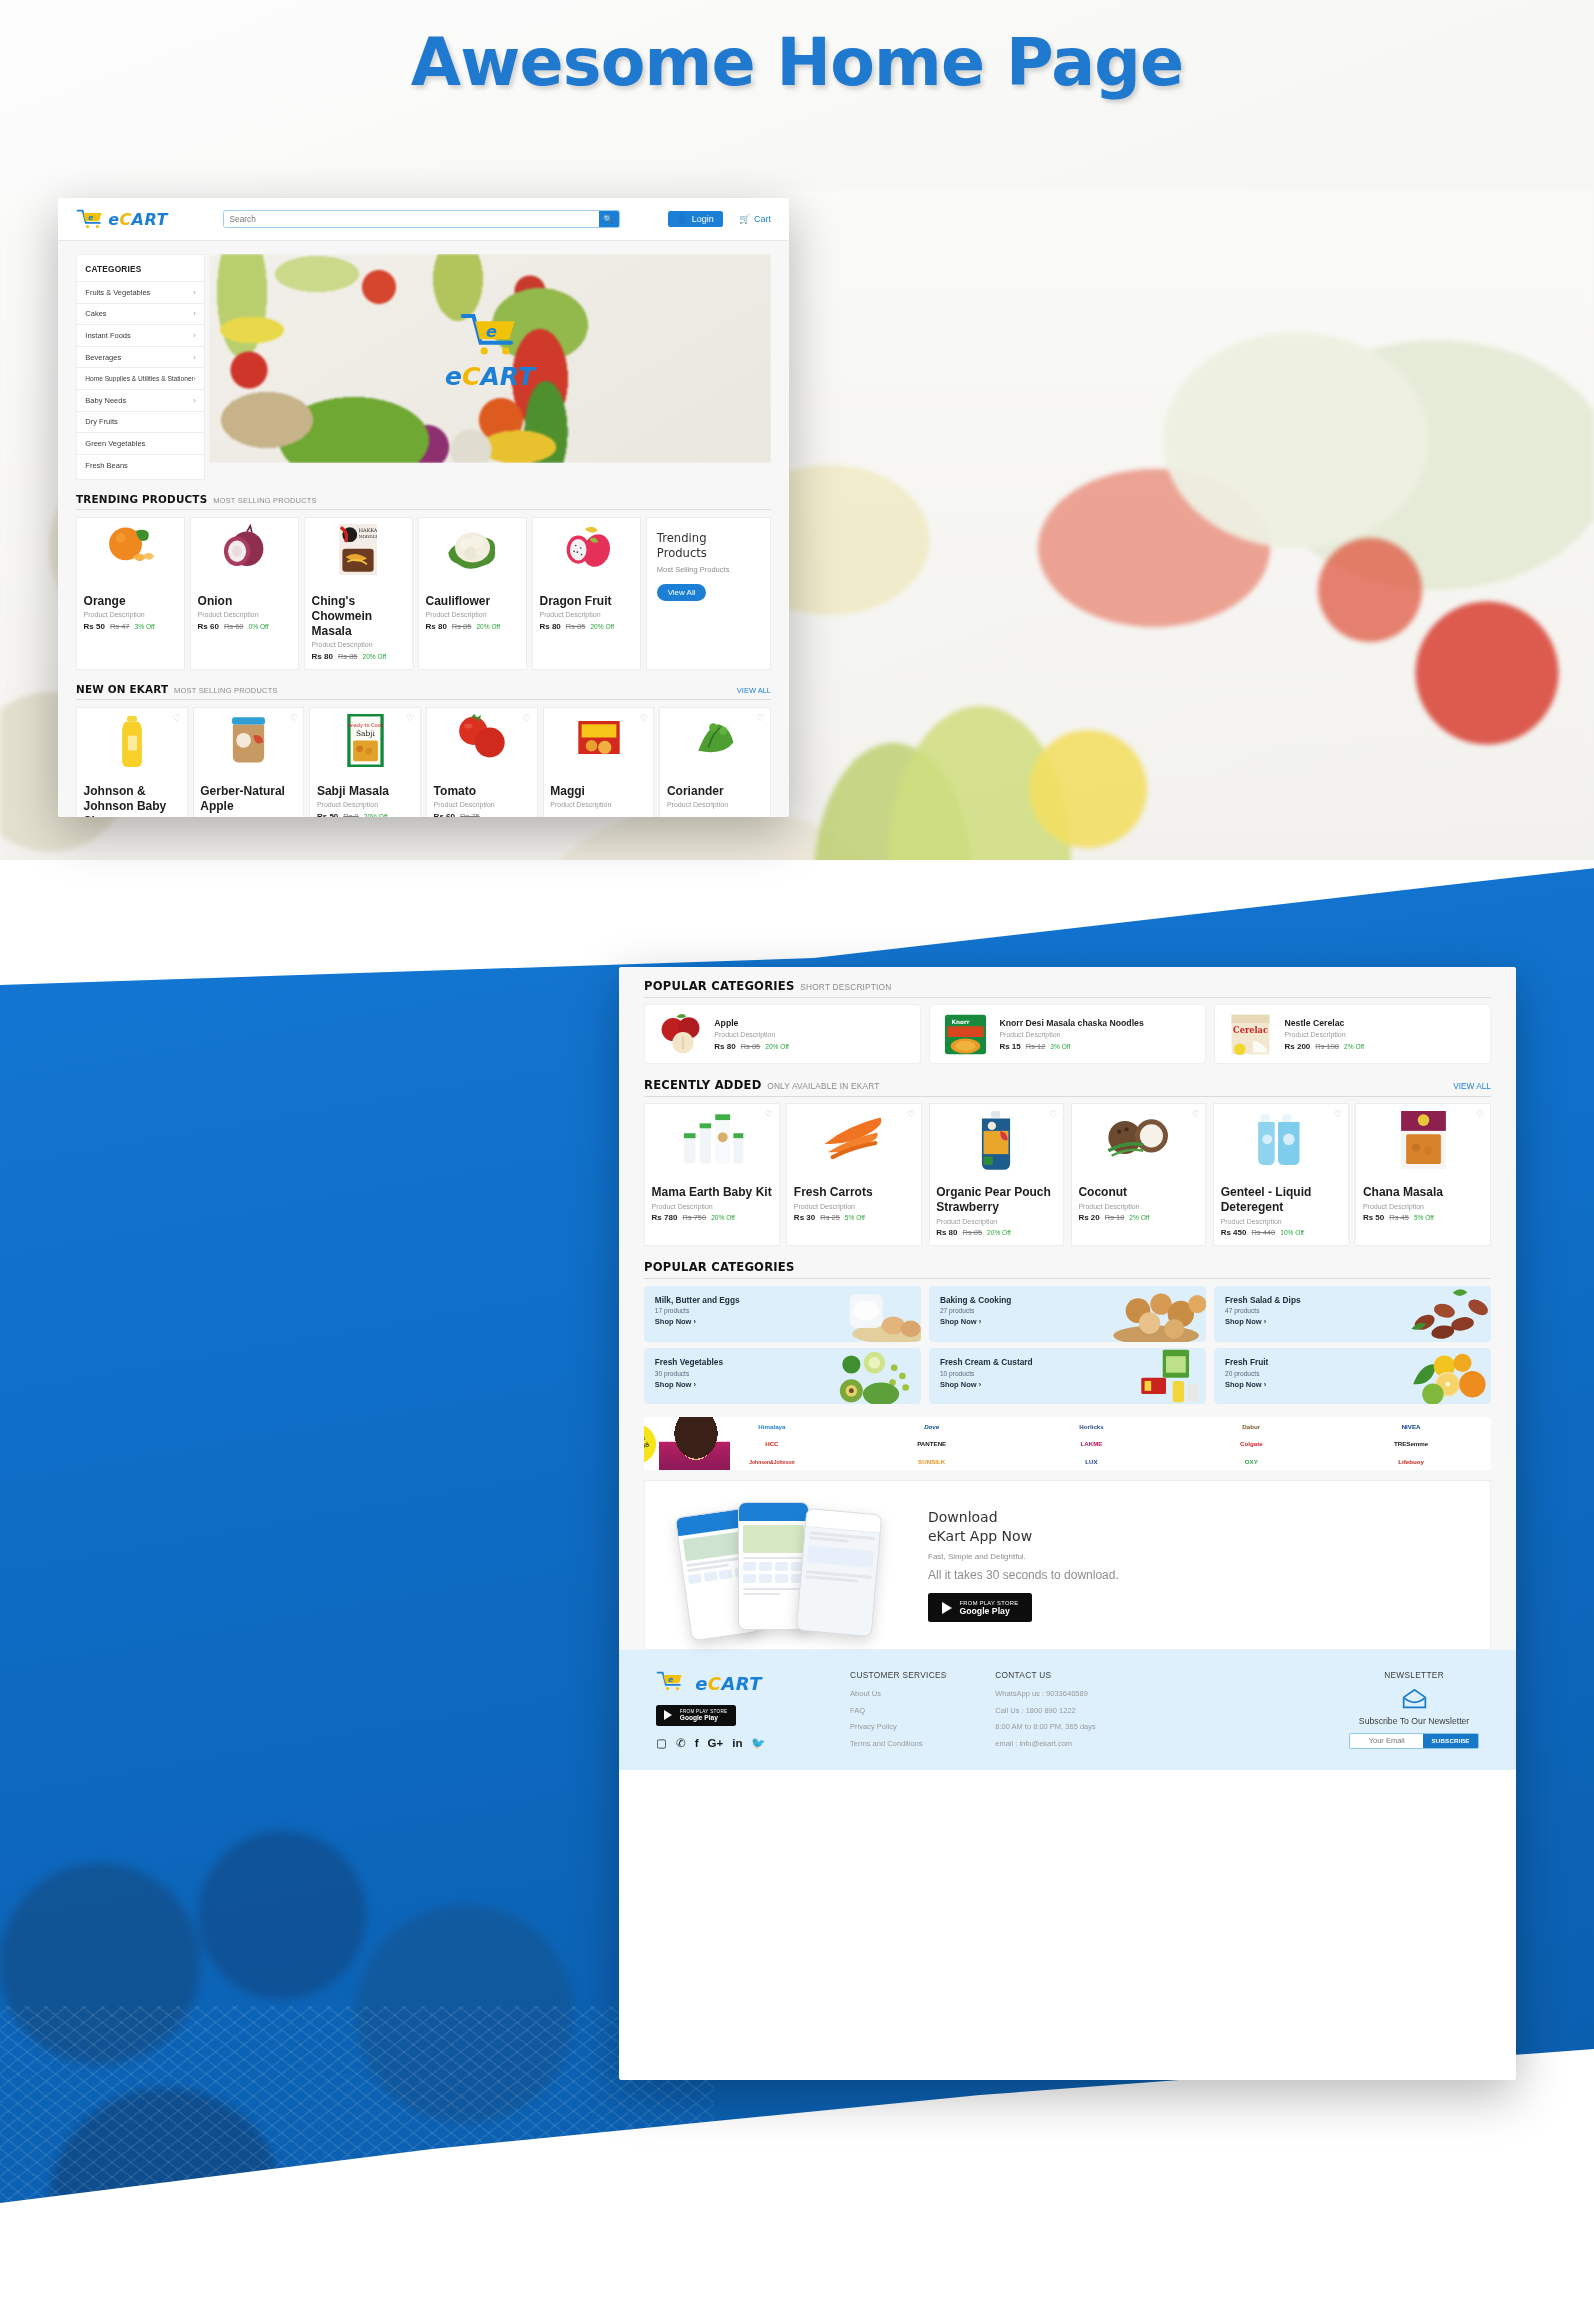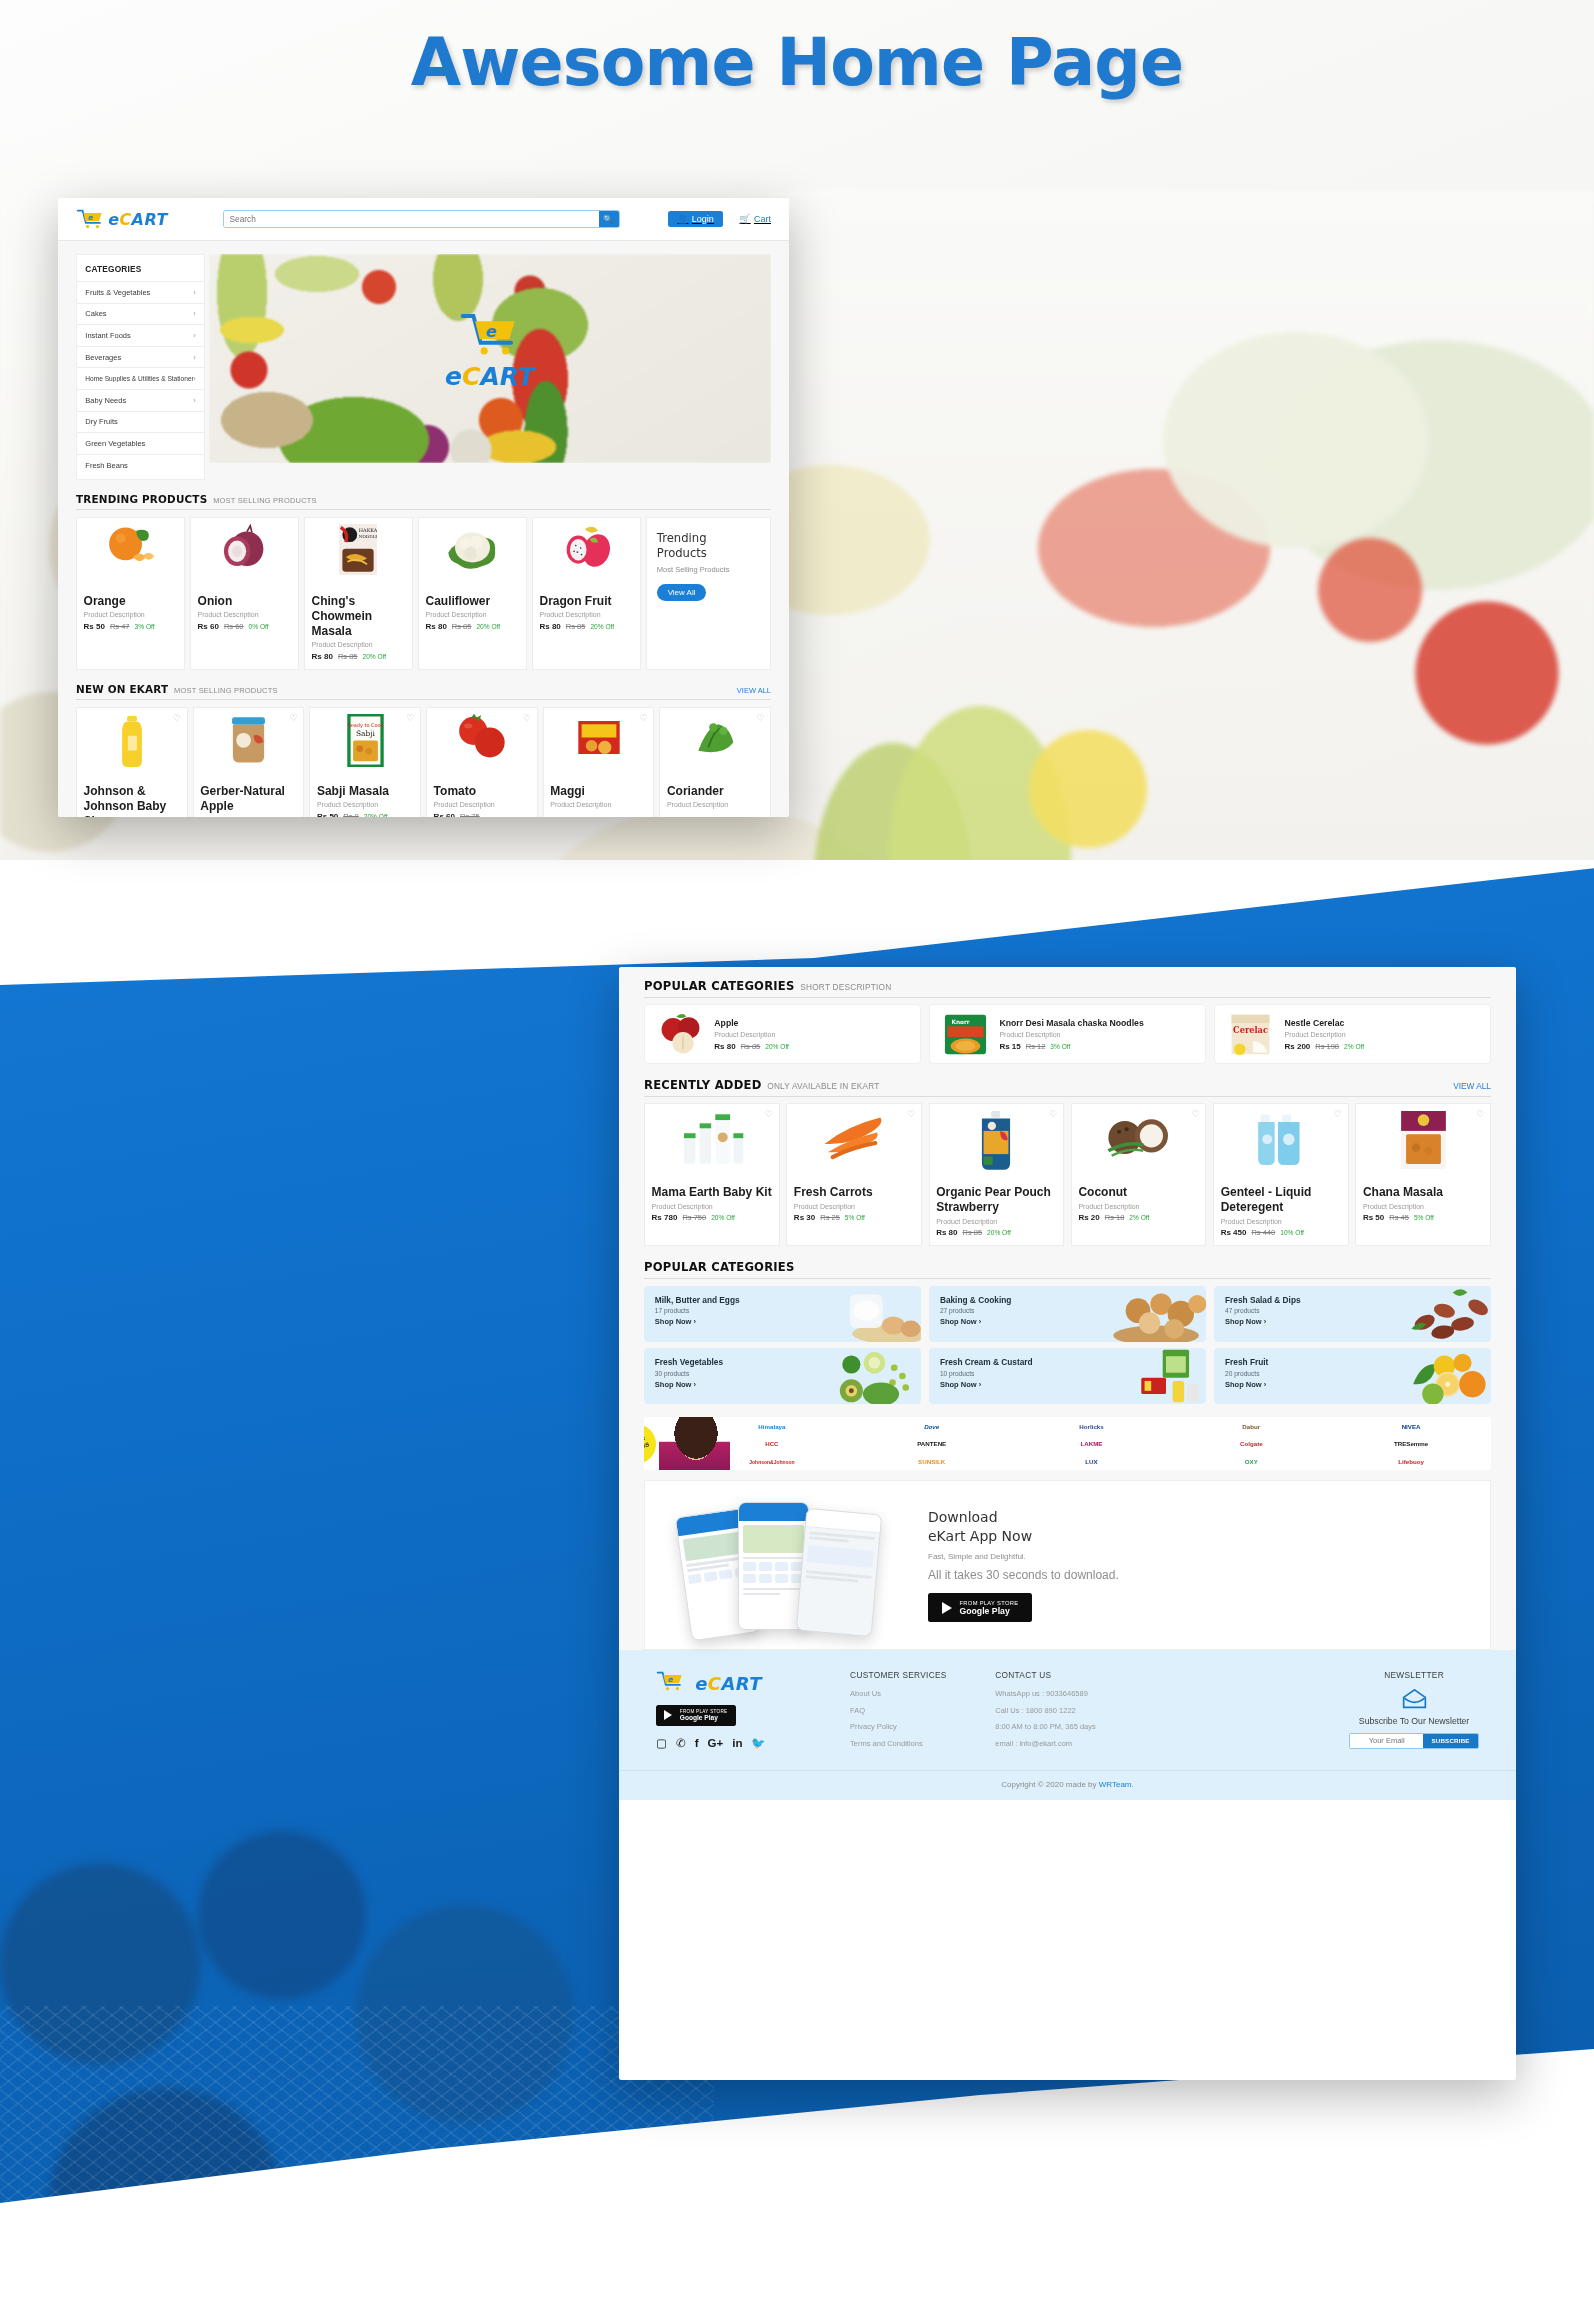--- a/index.html
+++ b/index.html
@@ -96,21 +96,21 @@
     font-family:"DejaVu Sans", sans-serif; font-style:italic; }
   .logo-text .e { color:#1c7fd6; }
   .logo-text .c { color:#f2b705; }
   .logo-text .art { color:#1c7fd6; }
   .searchbar { flex:0 0 auto; width:397px; height:18px; margin-left:40px;
     border:0.8px solid #9ccdf0; border-radius:2.5px; display:flex; align-items:stretch; overflow:hidden; background:#fff;}
   .searchbar input { flex:1; border:0; outline:0; padding:0 5.8px; font-size:8.3px; color:#555;
     font-family:"Liberation Sans", sans-serif; background:transparent;}
   .search-btn { width:20px; background:#1c7fd6; color:#fff; display:flex; align-items:center; justify-content:center;
     font-size:8.3px; cursor:pointer;}
-  .hdr-right { margin-left:auto; display:flex; align-items:center; gap:16.6px;text-decoration:underline; }
+  .hdr-right { margin-left:auto; display:flex; align-items:center; gap:16.6px; }
   .btn-login { background:#1c7fd6; color:#fff; font-size:9px; padding:3.3px 9px; border-radius:2.5px;
     display:flex; align-items:center; gap:3.3px; cursor:pointer; }
   .btn-cart { color:#1c7fd6; font-size:9px; display:flex; align-items:center; gap:3.3px; cursor:pointer;}
 
   .body-area { background:#f7f7f7; padding:13.3px 18px 18px; }
 
   
   .hero-row { display:flex; gap:4px; }
   .cat-box { width:129px; background:#fff; border:0.8px solid #eee; padding:8.3px 0 3.3px; }
   .cat-title { font-size:8.3px; font-weight:bold; color:#222; padding:0 8.3px 7.5px; letter-spacing:0.2px; }
@@ -1048,17 +1048,14 @@
           </svg>
       </div>
       <div class="sub">Subscribe To Our Newsletter</div>
       <div class="news-form">
         <input placeholder="Your Email" style="">
         <div class="sbtn">SUBSCRIBE</div>
       </div>
     </div>
   </div>
 
-  <div class="copyright">
-    <span>Copyright © 2020 made by </span><a href="#">WRTeam.</a>
-  </div>
 </div>
 
 
 </body></html>

